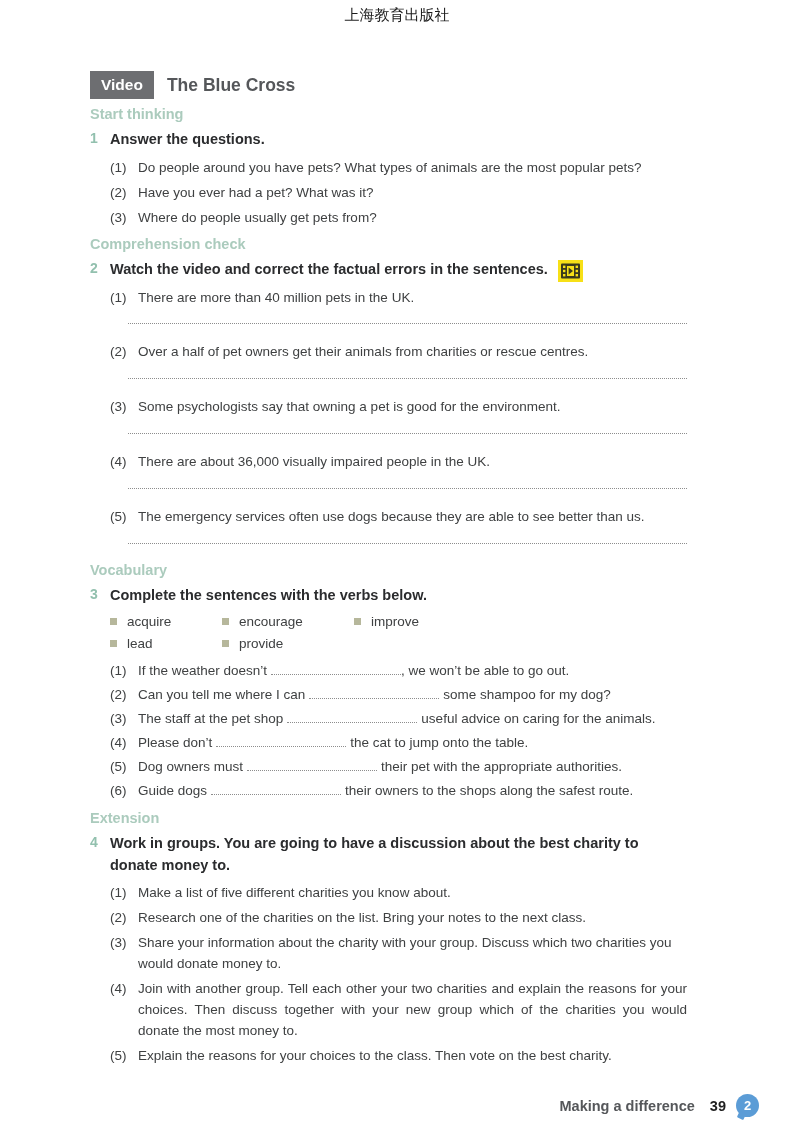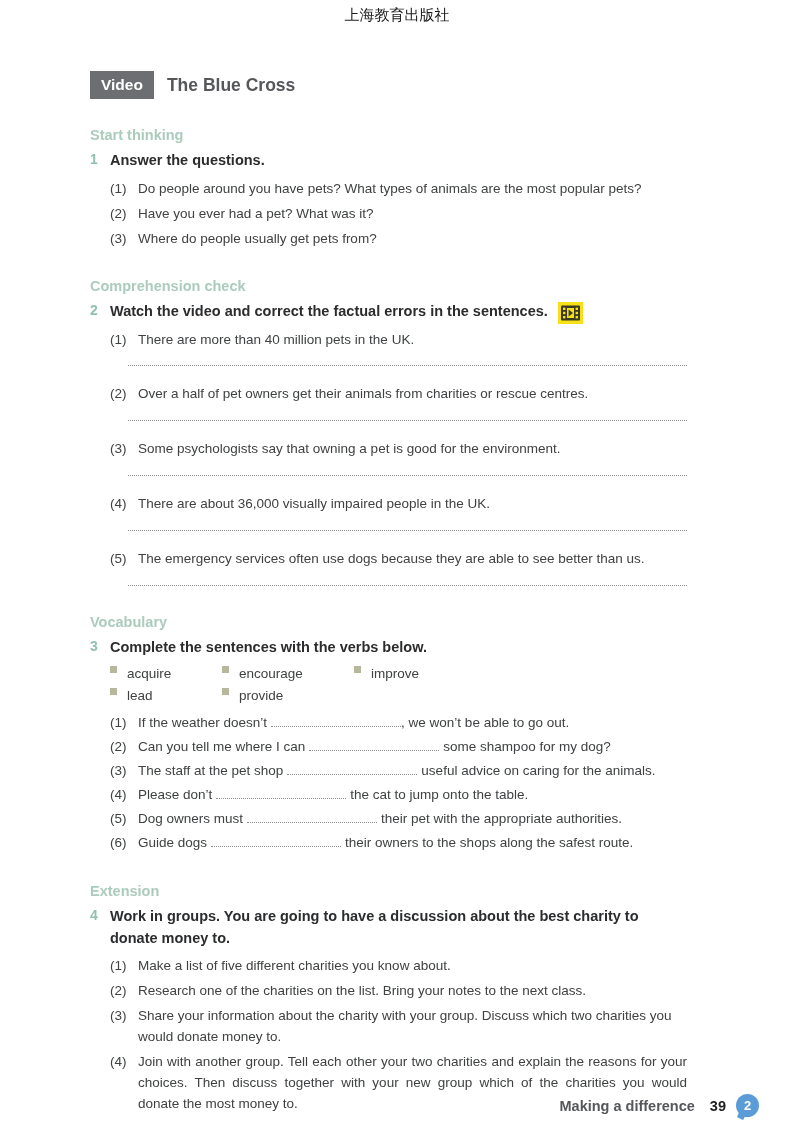--- a/index.html
+++ b/index.html
@@ -25,21 +25,21 @@
   .video-badge{
     display:inline-block;
     background:#6d6e71;color:#ffffff;
     font-weight:bold;font-size:15.5px;
     padding:5px 11px;
   }
   .lesson-title{color:#55575a;font-size:17.5px;font-weight:600;margin-left:13px;}
 
   .section-heading{
     color:#abcbbd;font-weight:bold;font-size:14.5px;
-    margin:28px 0 7px 0;
+    margin:7px 0 7px 0;
   }
   .stem-row{display:flex;margin:2px 0 7px 0;}
   .act-num{width:20px;flex:none;color:#92c0ae;font-weight:bold;font-size:14px;padding-top:1px;}
   .stem{font-weight:bold;color:#2b2c2e;font-size:14.5px;line-height:1.5;display:flex;flex-wrap:wrap;align-items:flex-start;}
   .stem .stem-text{max-width:600px;}
   .video-icon{margin-left:10px;display:inline-block;line-height:0;position:relative;top:1px;}
 
   .item{display:flex;margin:2px 0 4px 20px;}
   .item-num{width:28px;flex:none;font-size:13.5px;line-height:1.55;}
   .item-text{font-size:13.5px;line-height:1.55;}
@@ -48,21 +48,21 @@
   .answer-line{
     height:0;border-bottom:1px dotted #8d8d8d;
     margin:15px 0 18px 38px;
   }
 
   .word-bank{
     display:grid;grid-template-columns:112px 132px auto;
     row-gap:7px;
     margin:4px 0 8px 20px;
   }
-  .word{display:flex;align-items:flex-start;font-size:13.5px;}
+  .word{display:flex;align-items:center;font-size:13.5px;}
   .bullet{width:7px;height:7px;background:#b6b79b;margin-right:10px;flex:none;}
 
   .vocab-item{display:flex;margin:0 0 0 20px;line-height:24px;}
   .vocab-item .item-num{line-height:24px;}
   .vocab-text{font-size:13.5px;line-height:24px;}
   .blank{
     display:inline-block;width:130px;height:12px;
     border-bottom:1px dotted #8d8d8d;
     margin:0 4px;vertical-align:baseline;
   }

